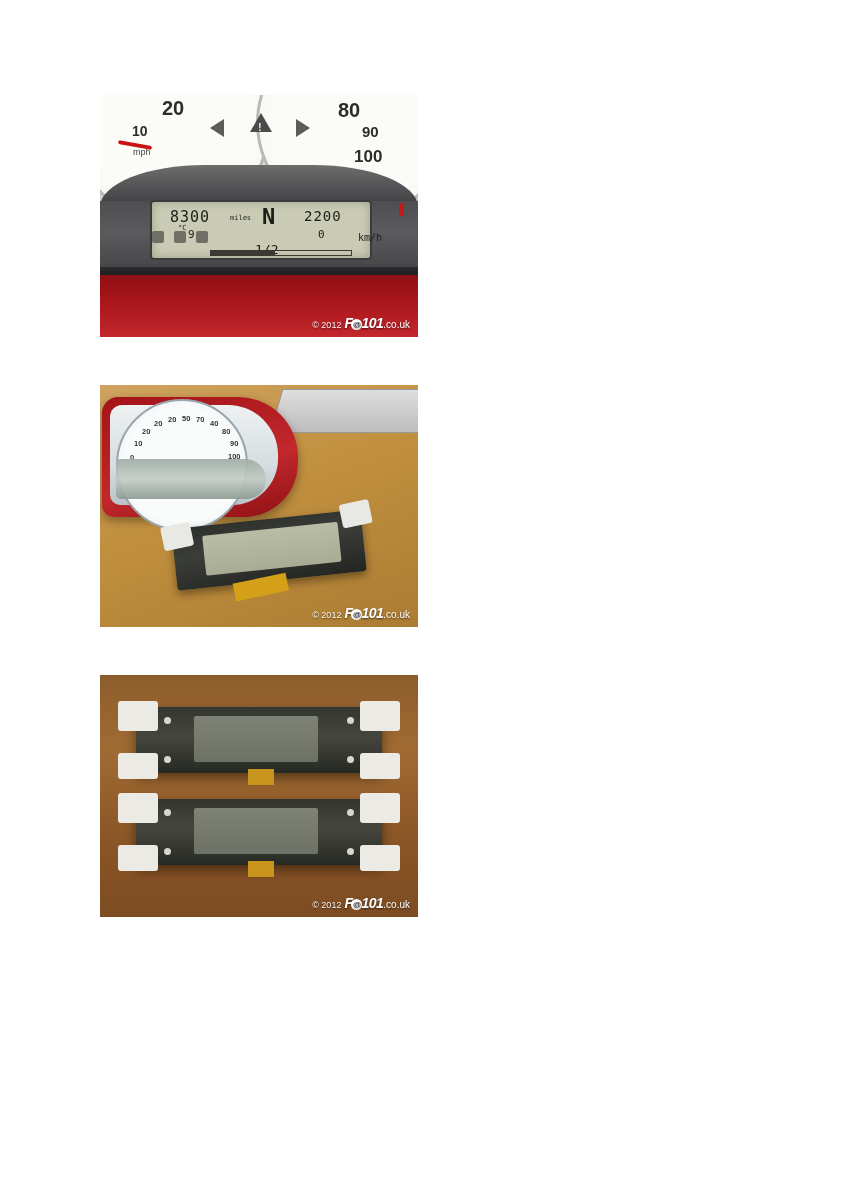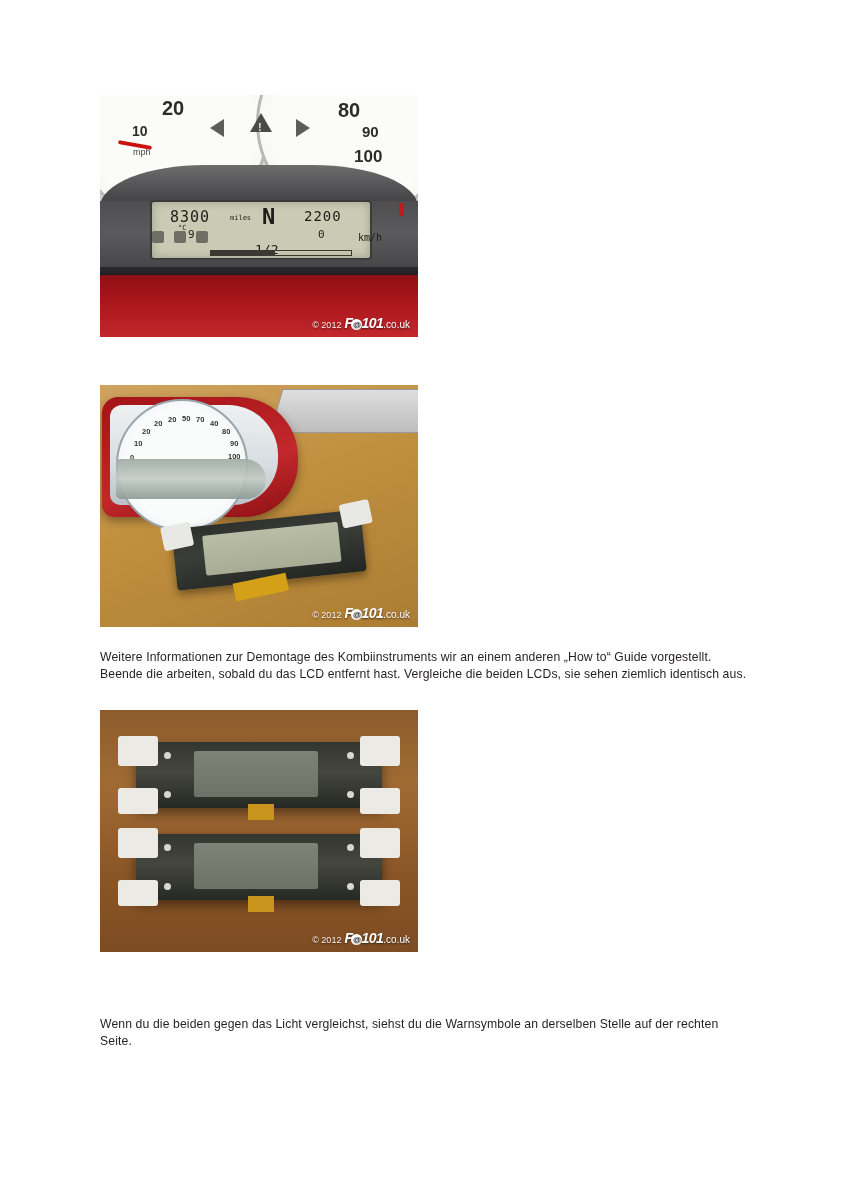--- a/index.html
+++ b/index.html
@@ -444,21 +444,20 @@
         <div class="f2-clip-l"></div>
         <div class="f2-clip-r"></div>
         <div class="f2-lcdglass"></div>
         <div class="f2-ribbon"></div>
       </div>
       <div class="wm">
         <span class="c">© 2012</span><span class="brand">F</span><span class="dot">@</span><span class="brand">101</span><span class="suffix">.co.uk</span>
       </div>
     </div>
 
-    <p class="para">Weitere Informationen zur Demontage des Kombiinstruments wir an einem anderen „How to“ Guide vorgestellt. Beende die arbeiten, sobald du das LCD entfernt hast. Vergleiche die beiden LCDs, sie sehen ziemlich identisch aus.</p>
     <div class="spacer-md"></div>
 
     <div class="block-img fig3">
       <div class="f3-wood"></div>
 
       <div class="f3-unit f3-u1">
         <div class="f3-frame-l"></div>
         <div class="f3-frame-lb"></div>
         <div class="f3-frame-r"></div>
         <div class="f3-frame-rb"></div>
@@ -483,16 +482,15 @@
         <div class="f3-ribbon"></div>
       </div>
 
       <div class="wm">
         <span class="c">© 2012</span><span class="brand">F</span><span class="dot">@</span><span class="brand">101</span><span class="suffix">.co.uk</span>
       </div>
     </div>
 
     <div class="spacer-lg"></div>
 
-    <p class="para">Wenn du die beiden gegen das Licht vergleichst, siehst du die Warnsymbole an derselben Stelle auf der rechten Seite.</p>
 
   </div>
 </div>
 
 </body></html>

